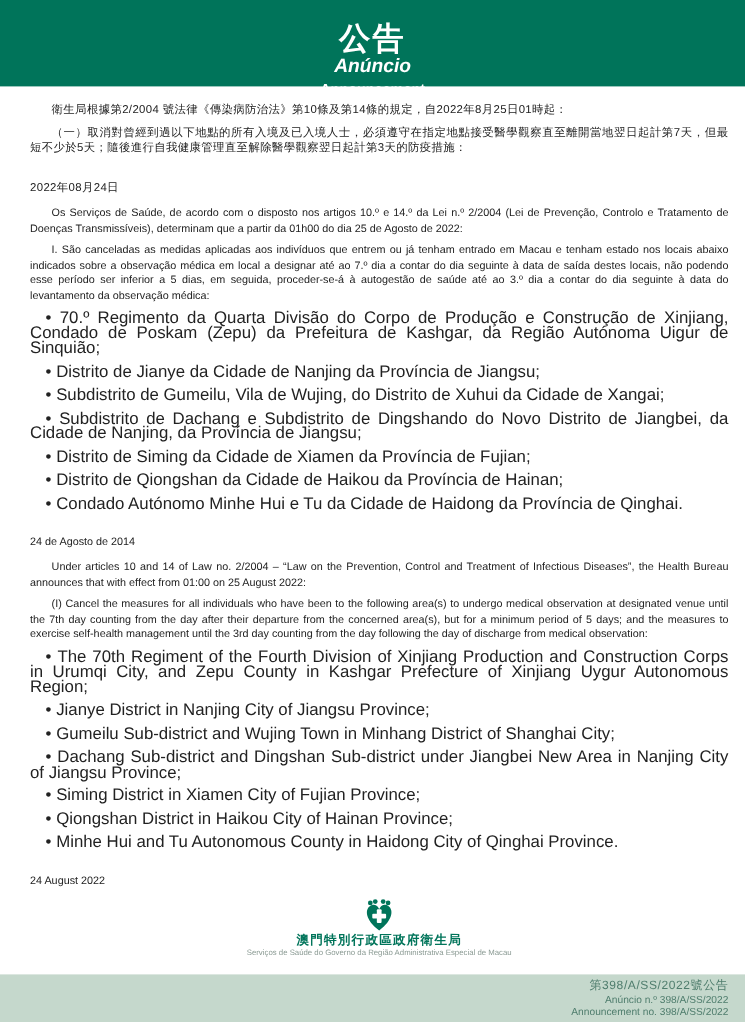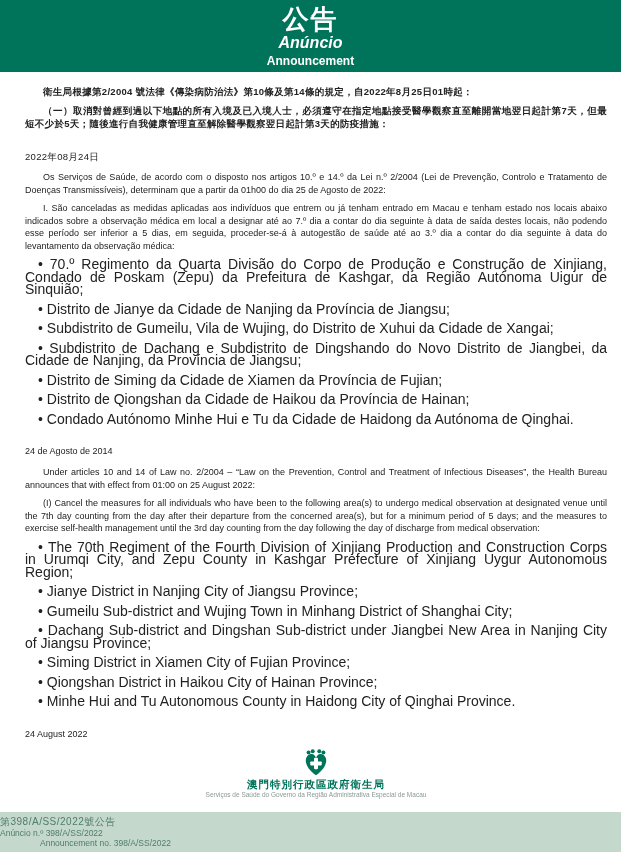--- a/index.html
+++ b/index.html
@@ -15,42 +15,42 @@
     overflow: hidden;
   }
 
   
   .banner {
     width: 100%;
     height: 72px;
     background: #00745A;
     color: #ffffff;
     text-align: center;
-    padding-top: 5px;
+    padding-top: 18px;
   }
   .banner .t-zh { font-size: 26px; font-weight: bold; line-height: 28px; letter-spacing: 2px; }
   .banner .t-pt { font-size: 16px; font-weight: bold; line-height: 19px; font-style: italic; }
   .banner .t-en { font-size: 12px; font-weight: bold; line-height: 19px; }
 
   
   .content {
     padding: 13px 14px 0 25px;
     color: #1a1a1a;
   }
   .sec { margin-bottom: 8px; }
 
   .para {
     font-size: 9px;
     line-height: 12.5px;
     text-align: justify;
     text-indent: 18px;
     margin-bottom: 6px;
     color: #222;
   }
-  .sec-zh .para { font-size: 9.5px; line-height: 13px; letter-spacing: 0.3px; font-weight: bold; }
+  .sec-zh .para { font-size: 9.5px; line-height: 13px; letter-spacing: 0.3px; }
 
   .bullet {
     font-size: 14px;
     line-height: 12.5px;
     text-align: justify;
     text-indent: 13px;
     margin-bottom: 7px;
     color: #222;
   }
   .sec-zh .bullet { font-size: 9.5px; line-height: 13px; letter-spacing: 0.3px; margin-bottom: 8px; }
@@ -74,21 +74,21 @@
   .org-zh { font-size: 10.5px; font-weight: bold; color: #00745A; line-height: 12px; letter-spacing: 1px; }
   .org-pt { font-size: 6.5px; color: #8a9a93; line-height: 9px; }
 
   
   .ref-bar {
     position: absolute;
     left: 0; bottom: 0;
     width: 100%;
     height: 40px;
     background: #C5D8CC;
-    text-align: left;
+    text-align: right;
     padding: 4px 14px 0 0;
   }
   .ref-zh { font-size: 10px; color: #4F7D6D; line-height: 12px; letter-spacing: 0.5px; }
   .ref-pt { font-size: 8.5px; color: #4F7D6D; line-height: 10px; }
   .ref-en { font-size: 8.5px; color: #4F7D6D; line-height: 10px; padding-left: 40px; }
 </style>
 </head>
 <body>
 
 <div class="page">
@@ -110,21 +110,21 @@
     <section class="sec sec-pt">
       <p class="para">Os Serviços de Saúde, de acordo com o disposto nos artigos 10.º e 14.º da Lei n.º 2/2004 (Lei de Prevenção, Controlo e Tratamento de Doenças Transmissíveis), determinam que a partir da 01h00 do dia 25 de Agosto de 2022:</p>
       <p class="para">I. São canceladas as medidas aplicadas aos indivíduos que entrem ou já tenham entrado em Macau e tenham estado nos locais abaixo indicados sobre a observação médica em local a designar até ao 7.º dia a contar do dia seguinte à data de saída destes locais, não podendo esse período ser inferior a 5 dias, em seguida, proceder-se-á à autogestão de saúde até ao 3.º dia a contar do dia seguinte à data do levantamento da observação médica:</p>
       <div>
         <p class="bullet">70.º Regimento da Quarta Divisão do Corpo de Produção e Construção de Xinjiang, Condado de Poskam (Zepu) da Prefeitura de Kashgar, da Região Autónoma Uigur de Sinquião;</p>
         <p class="bullet">Distrito de Jianye da Cidade de Nanjing da Província de Jiangsu;</p>
         <p class="bullet">Subdistrito de Gumeilu, Vila de Wujing, do Distrito de Xuhui da Cidade de Xangai;</p>
         <p class="bullet">Subdistrito de Dachang e Subdistrito de Dingshando do Novo Distrito de Jiangbei, da Cidade de Nanjing, da Província de Jiangsu;</p>
         <p class="bullet">Distrito de Siming da Cidade de Xiamen da Província de Fujian;</p>
         <p class="bullet">Distrito de Qiongshan da Cidade de Haikou da Província de Hainan;</p>
-        <p class="bullet">Condado Autónomo Minhe Hui e Tu da Cidade de Haidong da Autónoma de Qinghai.</p>
+        <p class="bullet">Condado Autónomo Minhe Hui e Tu da Cidade de Haidong da Província de Qinghai.</p>
       </div>
       <p class="date-line">24 de Agosto de 2014</p>
     </section>
 
     <section class="sec sec-en">
       <p class="para">Under articles 10 and 14 of Law no. 2/2004 – “Law on the Prevention, Control and Treatment of Infectious Diseases”, the Health Bureau announces that with effect from 01:00 on 25 August 2022:</p>
       <p class="para">(I) Cancel the measures for all individuals who have been to the following area(s) to undergo medical observation at designated venue until the 7th day counting from the day after their departure from the concerned area(s), but for a minimum period of 5 days; and the measures to exercise self-health management until the 3rd day counting from the day following the day of discharge from medical observation:</p>
       <div>
         <p class="bullet">The 70th Regiment of the Fourth Division of Xinjiang Production and Construction Corps in Urumqi City, and Zepu County in Kashgar Prefecture of Xinjiang Uygur Autonomous Region;</p>
         <p class="bullet">Jianye District in Nanjing City of Jiangsu Province;</p>

